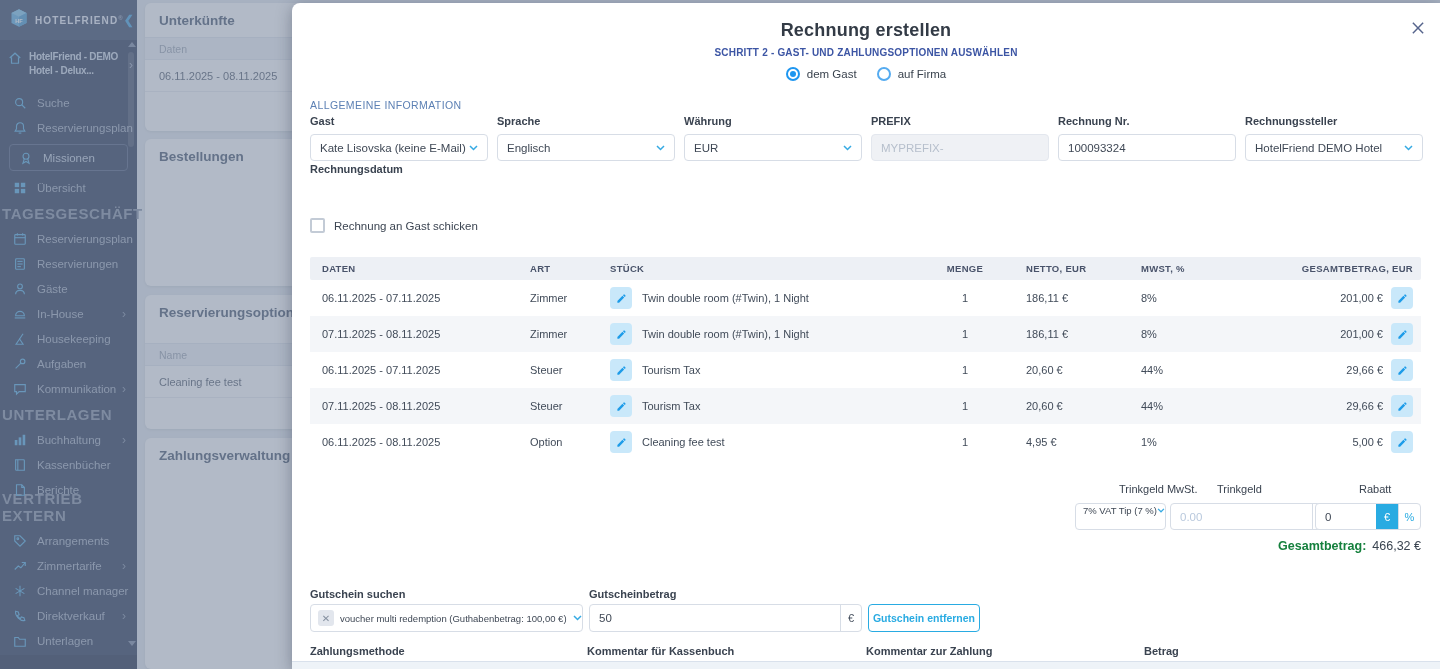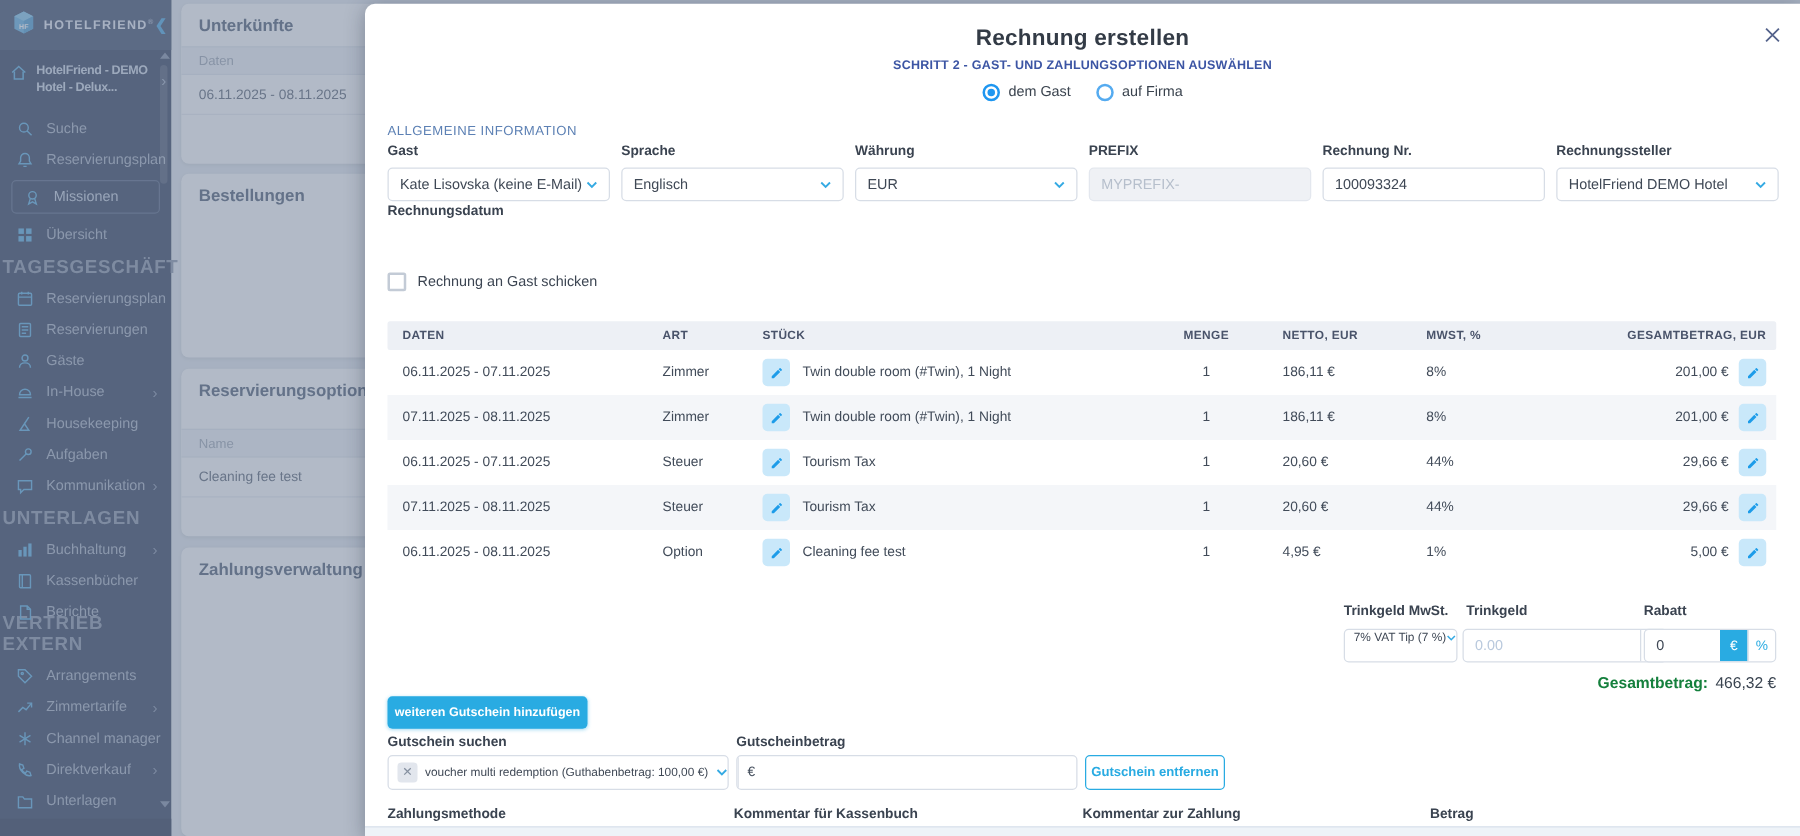--- a/index.html
+++ b/index.html
@@ -76,21 +76,21 @@
 .tr.alt { background:#f4f6f9; }
 .td { font-size:11px; color:#414b59; }
 .c3 { text-align:center; }
 .c4, .c5 { padding-left:26px; }
 .c6 { text-align:right; }
 .td.c2 { display:flex; align-items:center; gap:10px; }
 .td.c6 { display:flex; justify-content:flex-end; align-items:center; gap:8px; }
 .editbtn { width:22px; height:22px; background:#c9e8fa; border-radius:4px; display:flex; align-items:center; justify-content:center; flex:0 0 22px; }
 
 
-.tip-label { position:absolute; top:480px; font-size:11px; font-weight:bold; color:#3a4350; }
+.tip-label { position:absolute; top:480px; font-size:11px; font-weight:normal; color:#3a4350;margin-left:44px; }
 .tl0{left:783px}.tl1{left:881px}.tl2{left:1023px}
 .tip-select { position:absolute; top:500px; left:783px; width:91px; height:27px; font-size:9.5px; padding:0 5px 12px 7px; white-space:nowrap; }
 .igroup { position:absolute; height:27px; border:1px solid #d7dde6; border-radius:4px; background:#fff; display:flex; overflow:hidden; }
 .g-tip { top:500px; left:878px; width:164px; }
 .g-rabatt { top:500px; left:1023px; width:106px; }
 .ival { flex:1; display:flex; align-items:center; padding:0 9px; font-size:11.5px; color:#3f4855; }
 .ival.ph { color:#b9c9dd; }
 .suffix { width:21px; border-left:1px solid #d7dde6; display:flex; align-items:center; justify-content:center; font-size:11px; color:#46505e; }
 .seg { width:22px; display:flex; align-items:center; justify-content:center; font-size:11px; }
 .seg-eur { background:#29abe2; color:#fff; }
@@ -584,33 +584,33 @@
     <div class="igroup g-rabatt">
       <span class="ival">0</span>
       <span class="seg seg-eur">€</span>
       <span class="seg seg-pct">%</span>
     </div>
     <div class="total-row">
       <span class="total-label">Gesamtbetrag:</span>
       <span class="total-value">466,32 €</span>
     </div>
 
-    <div class="btn-solid">weiteren Gutschein hinzufügen</div>
     <div class="v-label vl0">Gutschein suchen</div>
     <div class="v-label vl1">Gutscheinbetrag</div>
     <div class="inp v-select">
       <span class="chip">✕</span>
       <span>voucher multi redemption (Guthabenbetrag: 100,00 €)</span>
       <span class="chev">
           <svg width="9" height="6" viewBox="0 0 9 6">
             <polyline points="1,1 4.5,4.5 8,1" fill="none" stroke="#35aae3" stroke-width="1.5"></polyline>
           </svg>
         </span>
     </div>
     <div class="igroup g-voucher">
+      <span class="ival">50</span>
       <span class="suffix">€</span>
     </div>
     <div class="btn-outline">Gutschein entfernen</div>
 
     <div class="p-label pl0">Zahlungsmethode</div>
     <div class="p-label pl1">Kommentar für Kassenbuch</div>
     <div class="p-label pl2">Kommentar zur Zahlung</div>
     <div class="p-label pl3">Betrag</div>
     <div class="bottom-band"></div>
   </div>

